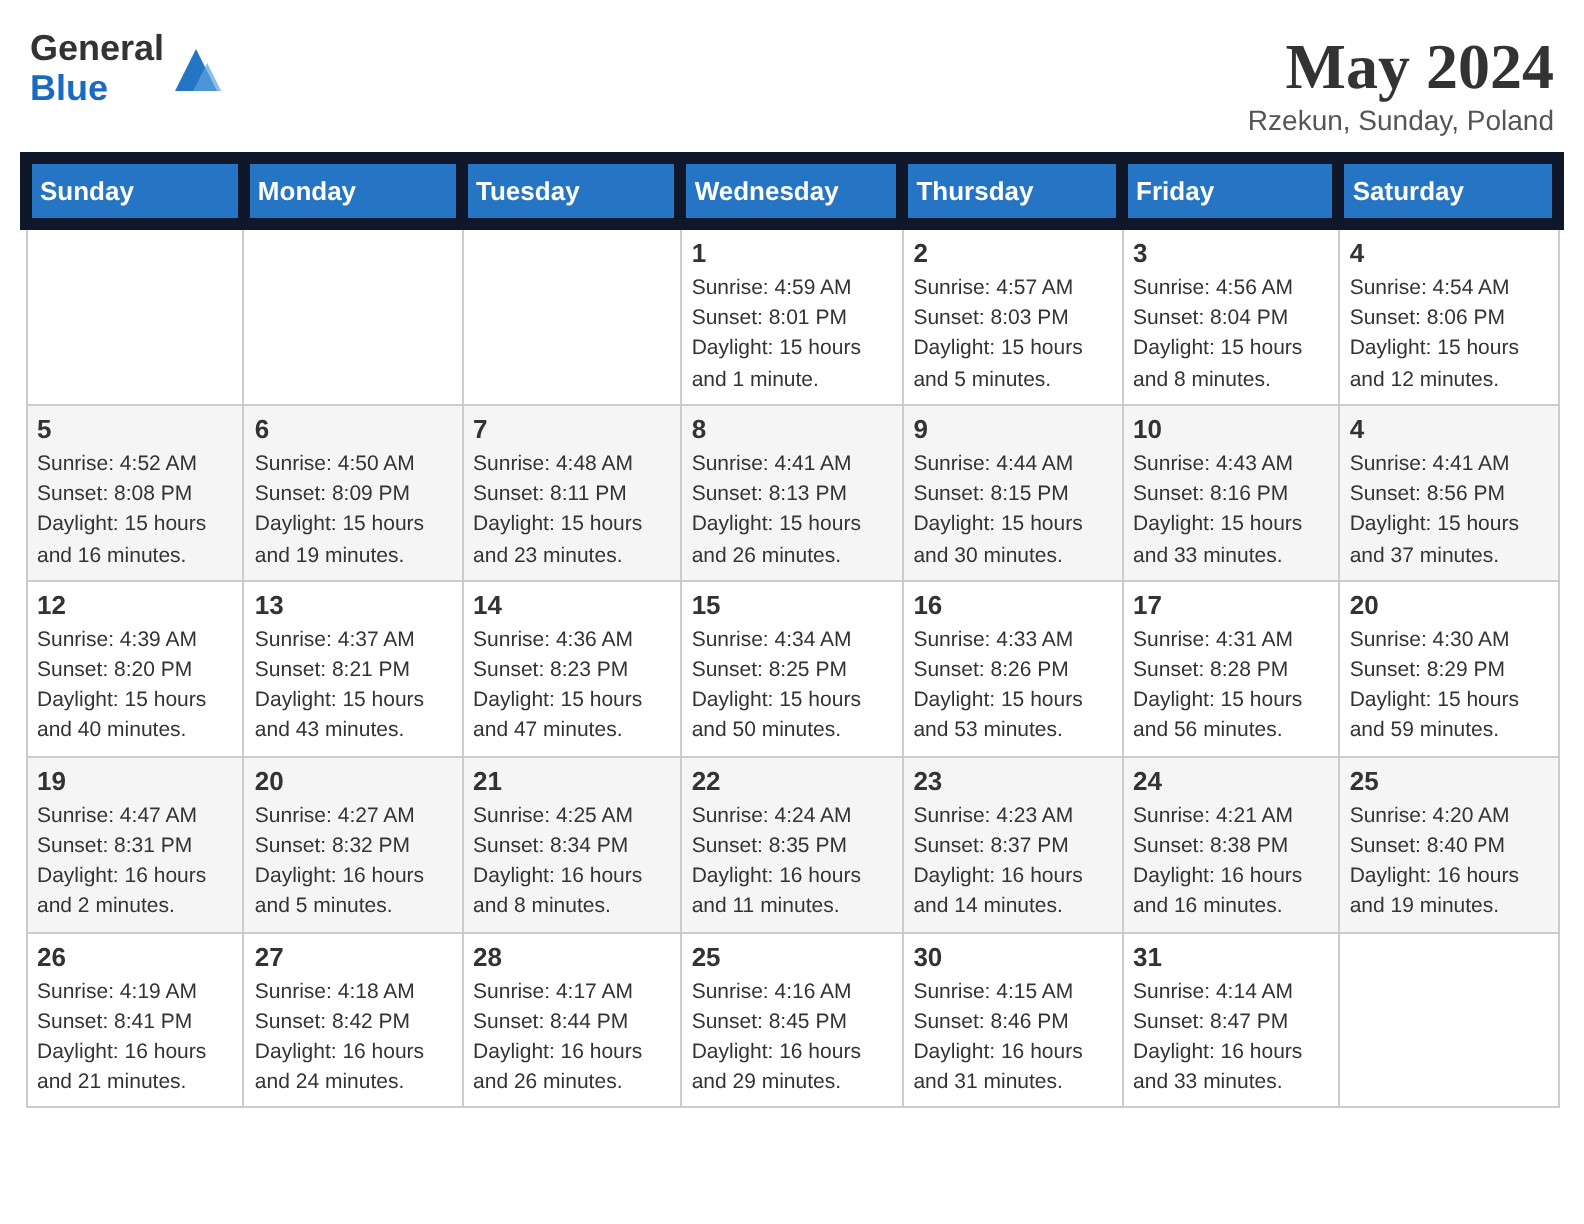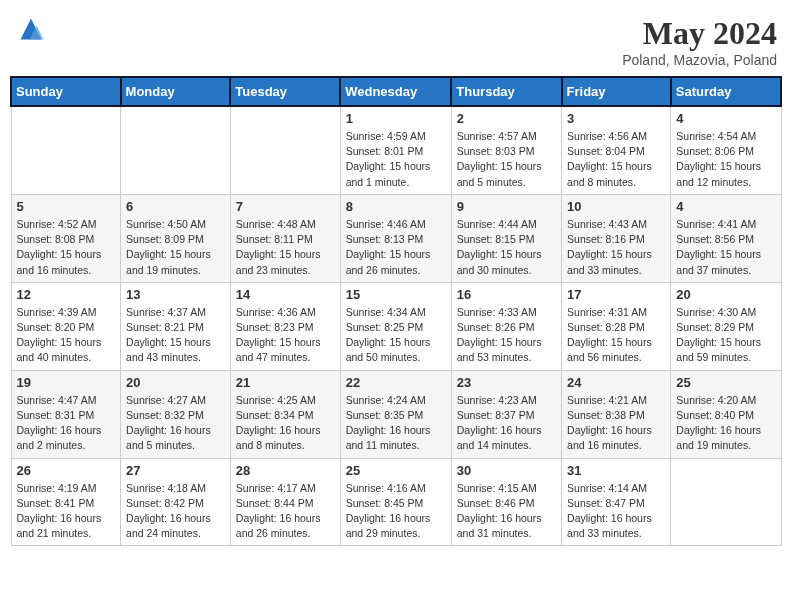--- a/index.html
+++ b/index.html
@@ -52,21 +52,21 @@
       border-collapse: collapse;
       font-size: 11px;
     }
     .calendar th {
       background-color: #2575c4;
       color: white;
       padding: 6px 4px;
       text-align: left;
       font-size: 13px;
       font-weight: bold;
-      border: 2px solid #0f172a;
+      border: 6px solid #0f172a;
     }
     .calendar td {
       border: 1px solid #ccc;
       vertical-align: top;
       padding: 4px 5px;
       width: 113px;
       min-height: 80px;
     }
     .day-number {
       font-size: 13px;
@@ -91,30 +91,34 @@
     .row-even td { background-color: #f0f0f0; }
     .row-odd td { background-color: #ffffff; }
   </style>
 </head>
 <body>
 
 <div class="header">
   <div class="logo">
     <div>
       <div style="display:flex; align-items:center;">
+        <span class="logo-text">
+          <span class="logo-general">General</span><br>
+          <span class="logo-blue">Blue</span>
+        </span>
         <svg class="logo-icon" viewBox="0 0 40 40" xmlns="http://www.w3.org/2000/svg">
           <polygon points="5,35 20,5 35,35" fill="#2575c4"></polygon>
           <polygon points="18,35 28,15 38,35" fill="#5ba3e0" opacity="0.7"></polygon>
         </svg>
       </div>
     </div>
   </div>
   <div class="title-block">
     <div class="main-title">May 2024</div>
-    <div class="subtitle">Poland, Mazovia, Poland</div>
+    <div class="subtitle">Rzekun, Sunday, Poland</div>
   </div>
 </div>
 
 <table class="calendar">
   <thead>
     <tr>
     <th>Sunday</th>
         <th>Monday</th>
         <th>Tuesday</th>
         <th>Wednesday</th>
@@ -167,21 +171,21 @@
 Daylight: 15 hours and 19 minutes.</div>
         </td>
         <td>
           <div class="day-number">7</div>
           <div class="day-info">Sunrise: 4:48 AM
 Sunset: 8:11 PM
 Daylight: 15 hours and 23 minutes.</div>
         </td>
         <td>
           <div class="day-number">8</div>
-          <div class="day-info">Sunrise: 4:46 AM
+          <div class="day-info">Sunrise: 4:41 AM
 Sunset: 8:13 PM
 Daylight: 15 hours and 26 minutes.</div>
         </td>
         <td>
           <div class="day-number">9</div>
           <div class="day-info">Sunrise: 4:44 AM
 Sunset: 8:15 PM
 Daylight: 15 hours and 30 minutes.</div>
         </td>
         <td>

